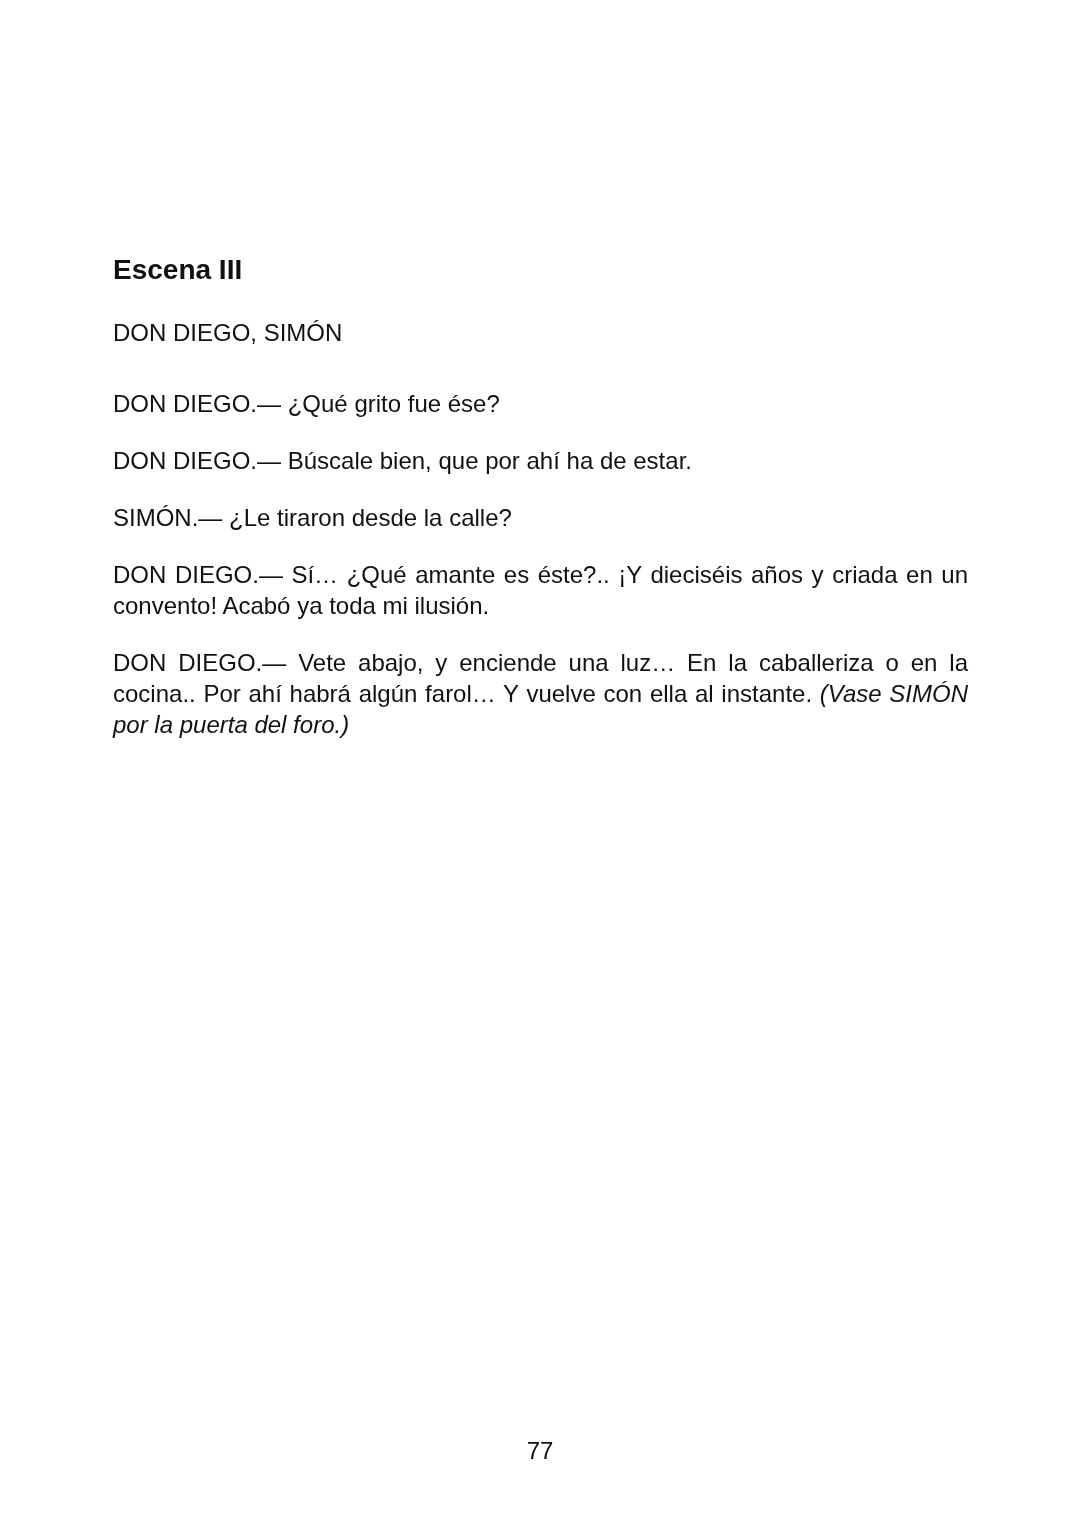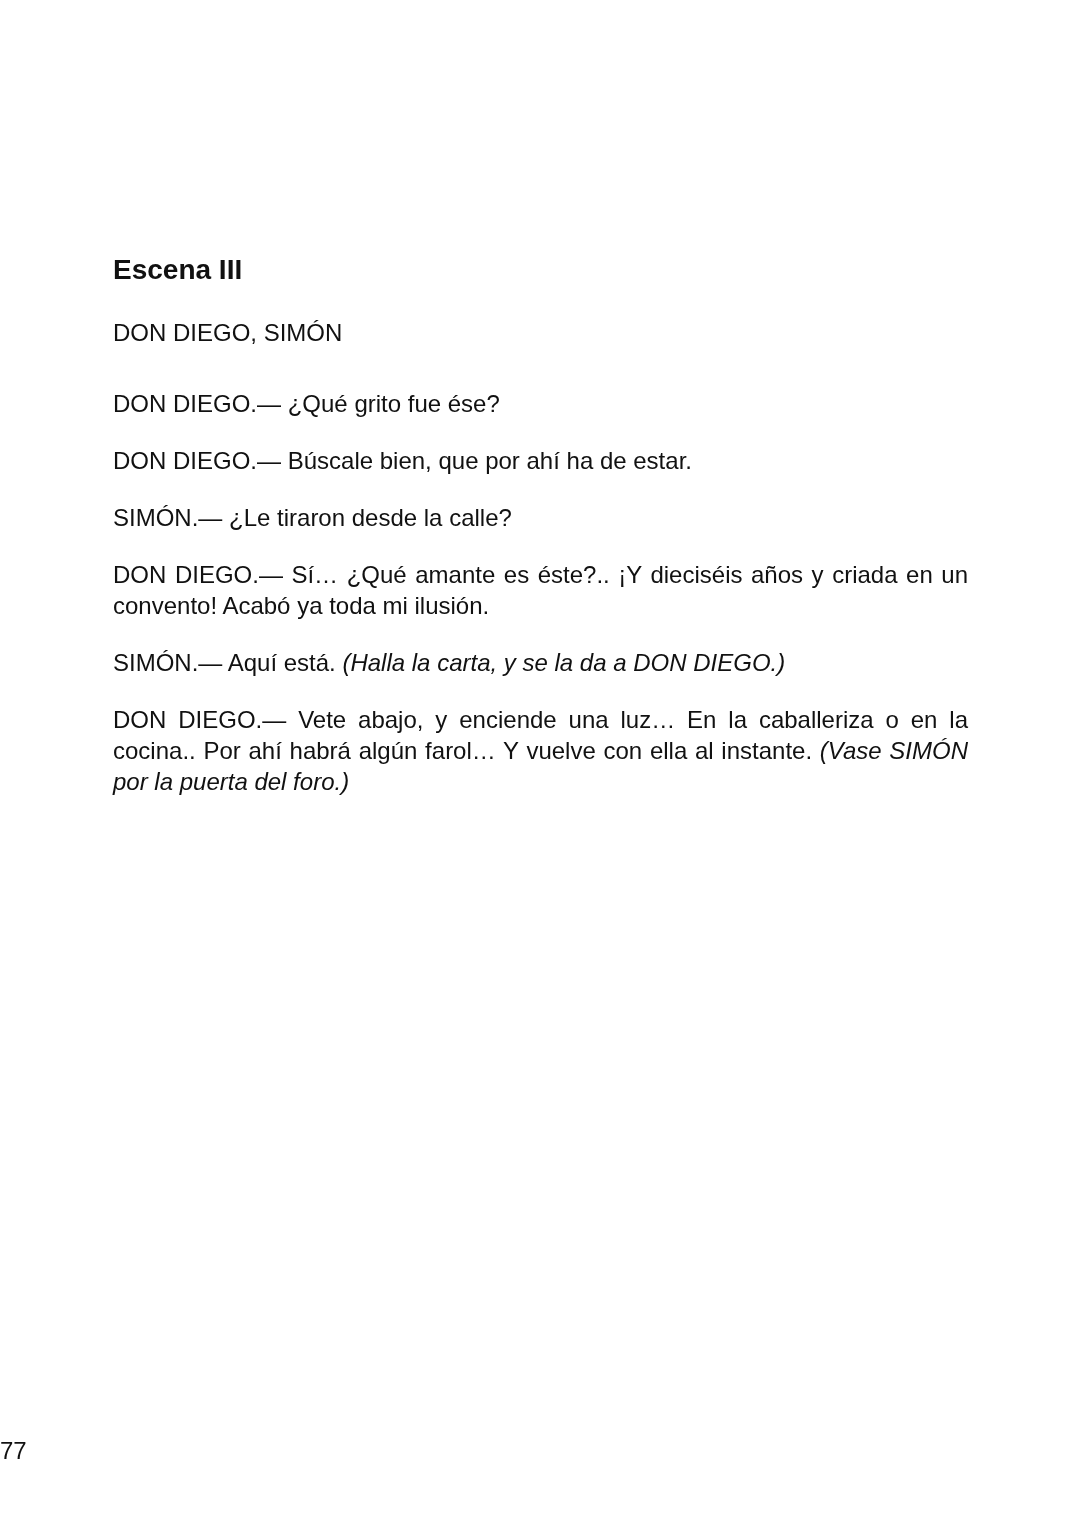--- a/index.html
+++ b/index.html
@@ -39,20 +39,21 @@
       margin-bottom: 40px;
     }
     .stage {
       font-style: italic;
     }
     .page-number {
       position: absolute;
       left: 0;
       width: 1080px;
       top: 1436px;
+      text-align: center;
       font-size: 24px;
       line-height: 30px;
     }
   </style>
 </head>
 <body>
 
 <div class="page-body">
   <h2 class="scene-title">Escena III</h2>
 
@@ -62,18 +63,17 @@
 
 
 
 
   <p class="para"><span>DON DIEGO.—</span><span> Búscale bien, que por ahí ha de estar.</span></p>
 
   <p class="para"><span>SIMÓN.—</span><span> ¿Le tiraron desde la calle?</span></p>
 
   <p class="para"><span>DON DIEGO.—</span><span> Sí… ¿Qué amante es éste?.. ¡Y dieciséis años y criada en un convento! Acabó ya toda mi ilusión.</span></p>
 
-  <p class="para"><span>SIMÓN.—</span><span> Aquí está. </span><span class="stage">(Halla la carta, y se la da a DON DIEGO.)</span></p>
 
   <p class="para"><span>DON DIEGO.—</span><span> Vete abajo, y enciende una luz… En la caballeriza o en la cocina.. Por ahí habrá algún farol… Y vuelve con ella al instante. </span><span class="stage">(Vase SIMÓN por la puerta del foro.)</span></p>
 </div>
 
 <div class="page-number">77</div>
 
 </body></html>

